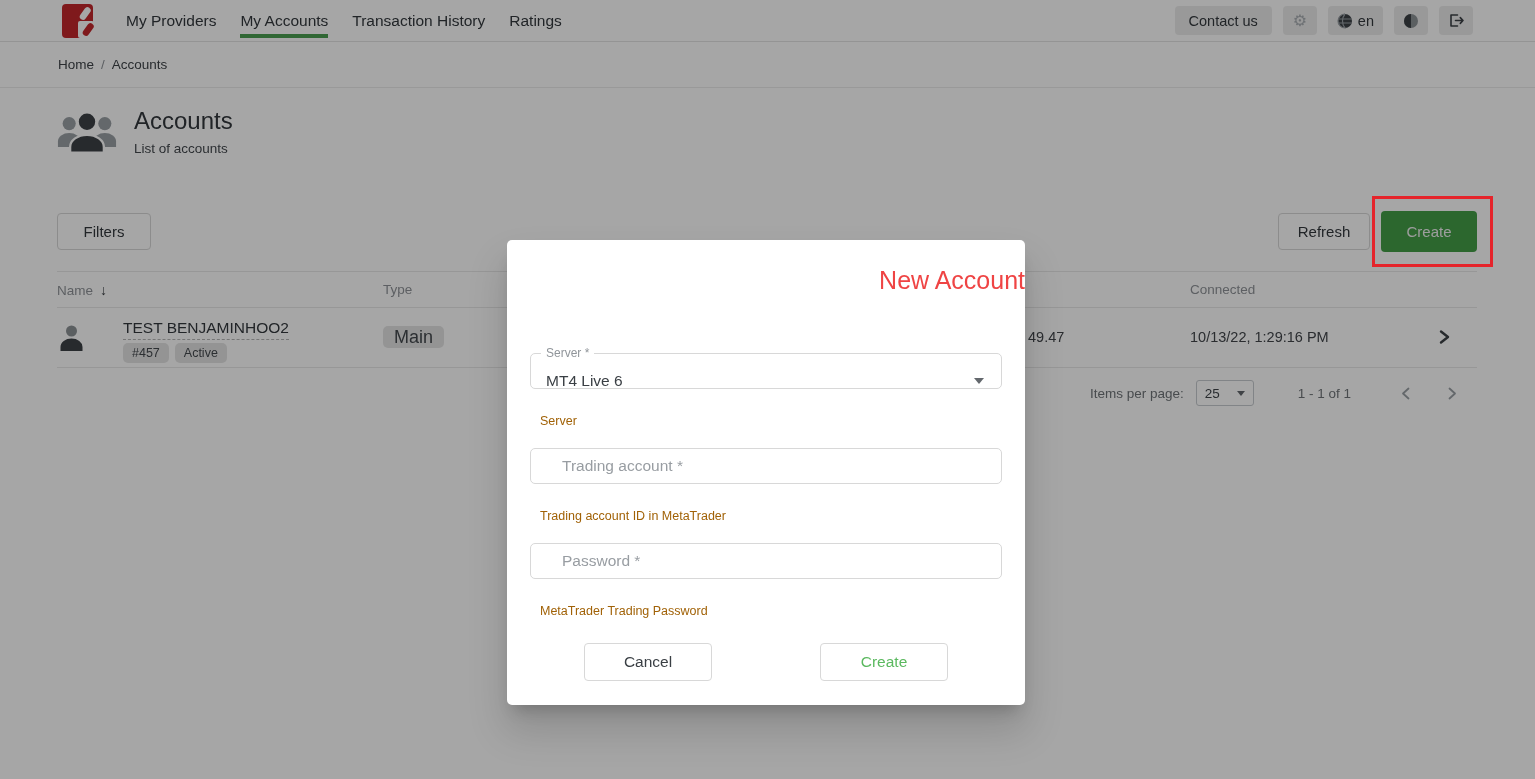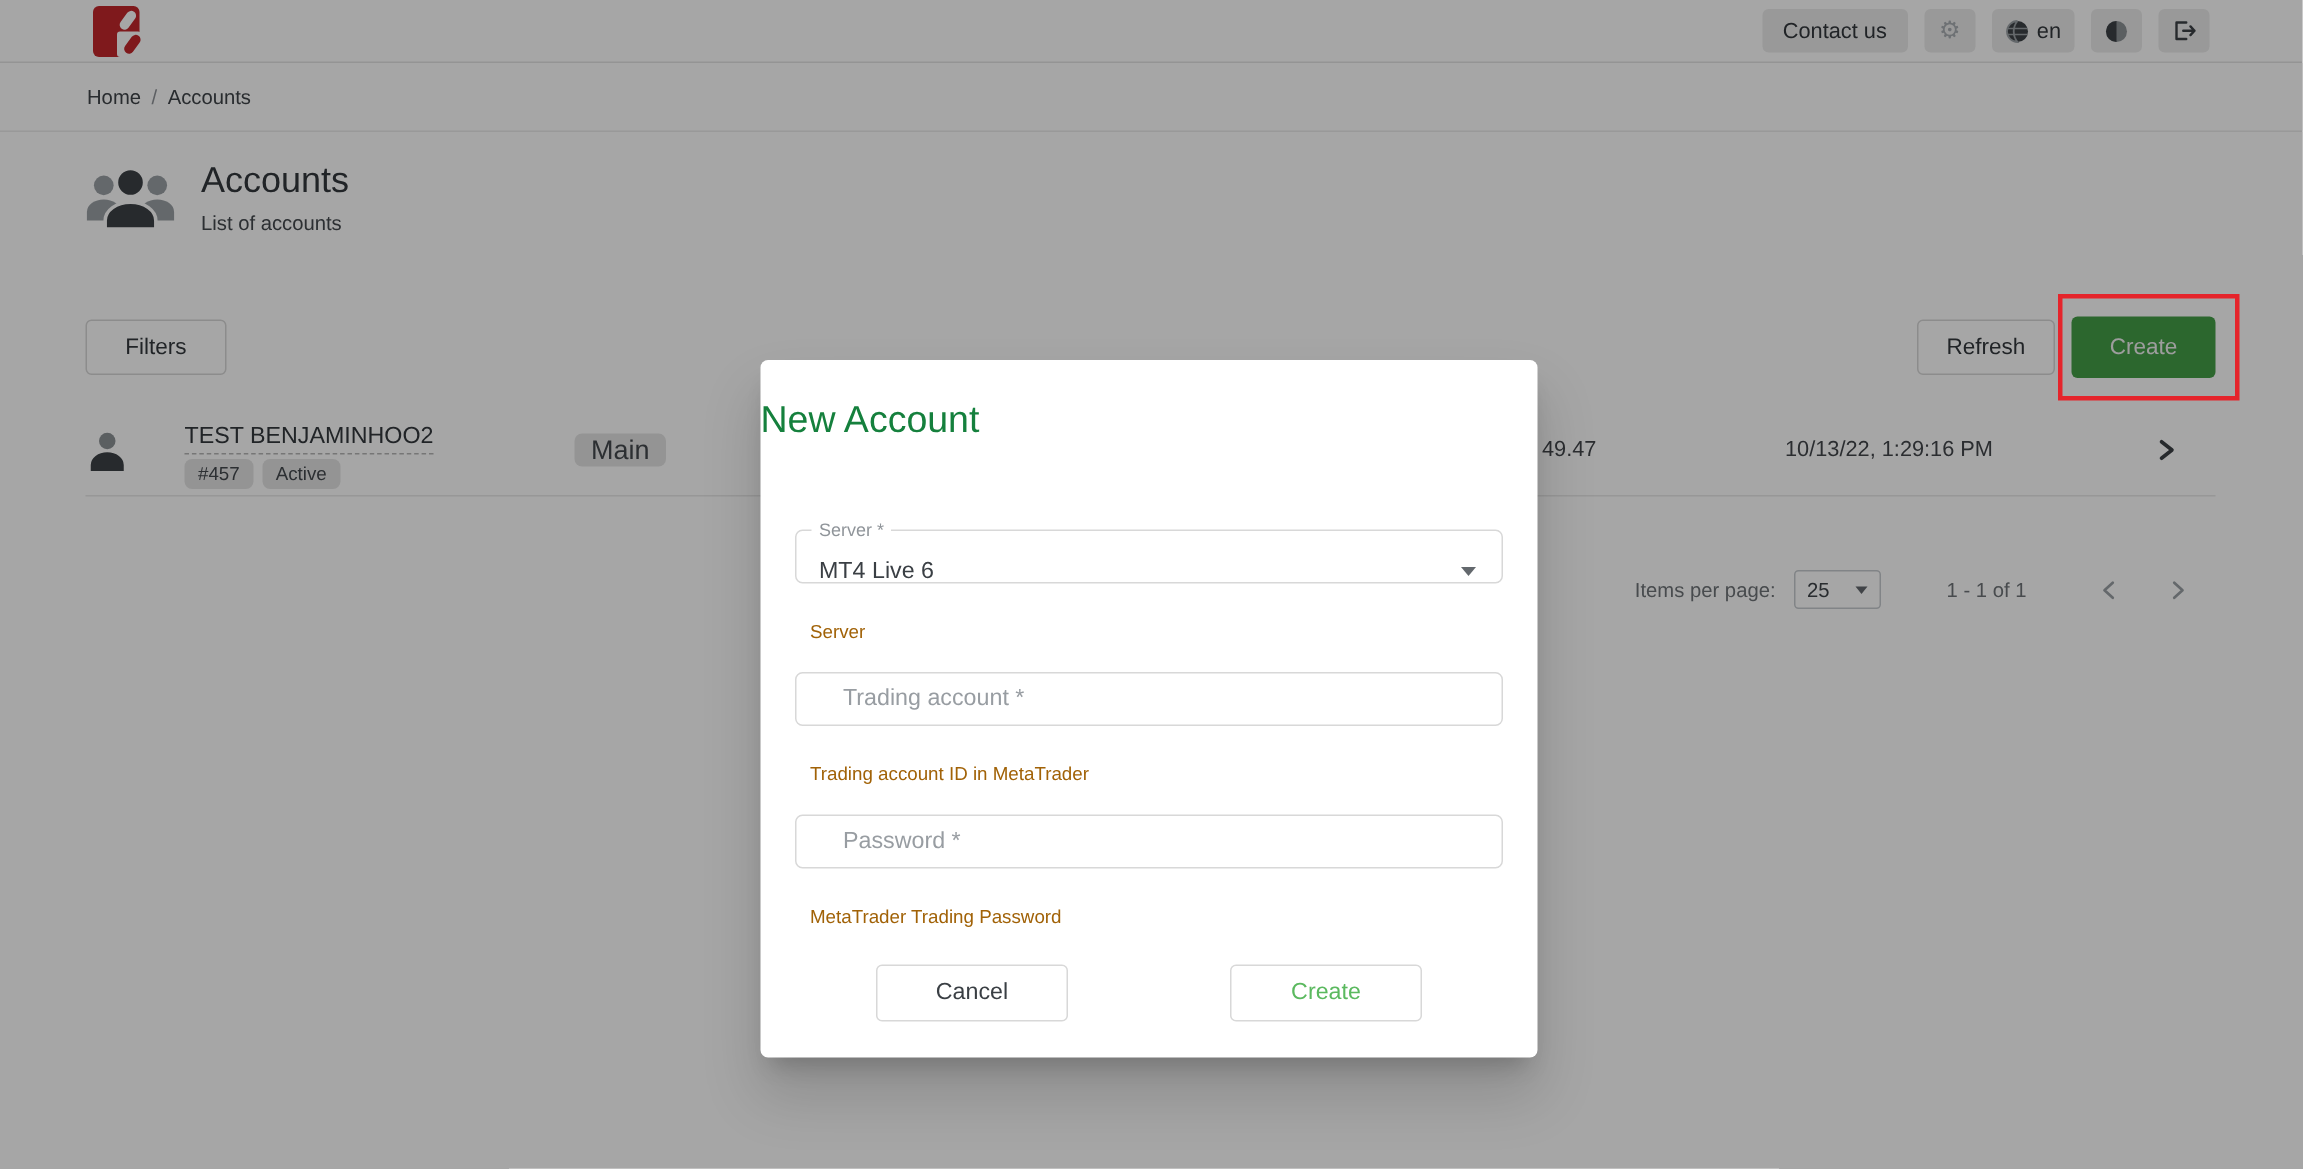--- a/index.html
+++ b/index.html
@@ -73,22 +73,22 @@
   .tri-down{ width:0; height:0; border-left:4.5px solid transparent;
     border-right:4.5px solid transparent; border-top:5px solid #63686d; }
   .range-label{ margin-left:44px; }
   .pg-chev{ margin-left:48px; cursor:pointer; display:flex; }
   .pg-chev + .pg-chev{ margin-left:32px; }
   
   .overlay{ position:absolute; inset:0; background:rgba(0,0,0,0.35); z-index:10; }
   .dialog{ position:absolute; left:507px; top:240px; width:518px; height:465px;
     background:#fff; border-radius:5px; z-index:20;
     box-shadow:0 11px 15px -7px rgba(0,0,0,.2), 0 24px 38px 3px rgba(0,0,0,.14); }
-  .dlg-title{ position:absolute; top:26px; left:0; width:100%; text-align:left;
-    font-size:25px; color:#15803d; }
+  .dlg-title{ position:absolute; top:26px; left:0; width:100%; text-align:right;
+    font-size:25px; color:#ef4444; }
   .dlg-subtitle{ position:absolute; top:66px; left:0; width:100%; text-align:center;
     font-size:13.5px; color:#7d8286; }
   .fld{ position:absolute; left:23px; width:472px; height:36px;
     border:1px solid #d8d8d8; border-radius:5px; background:#fff; }
   .fld-server{ top:113px; cursor:pointer; }
   .float-label{ position:absolute; top:-8px; left:10px; background:#fff; padding:0 5px;
     font-size:12px; color:#90959a; }
   .select-value{ position:absolute; left:15px; top:18px; font-size:15.5px; color:#3a3f44; }
   .select-arrow{ position:absolute; right:17px; top:24px; width:0; height:0;
     border-left:5.5px solid transparent; border-right:5.5px solid transparent;
@@ -106,20 +106,38 @@
 </head>
 <body>
 
 <header class="topbar">
   <svg class="logo" viewBox="0 0 40 38">
     <rect x="0" y="2" width="31" height="34" rx="4" fill="#c3272b"></rect>
     <rect x="16" y="19" width="16" height="17" rx="2" fill="#ffffff"></rect>
     <rect x="20" y="4.5" width="6.5" height="14" rx="3.2" fill="#ffffff" transform="rotate(36 23.2 11.5)"></rect>
     <rect x="23" y="20.5" width="6.5" height="14" rx="3.2" fill="#c3272b" transform="rotate(36 26.2 27.5)"></rect>
   </svg>
+  <nav class="nav">
+    <div class="nav-item">
+      <span>My Providers</span>
+
+    </div>
+    <div class="nav-item active">
+      <span>My Accounts</span>
+      <span class="nav-underline"></span>
+    </div>
+    <div class="nav-item">
+      <span>Transaction History</span>
+
+    </div>
+    <div class="nav-item">
+      <span>Ratings</span>
+
+    </div>
+  </nav>
   <div class="topbar-actions">
     <button class="tb-btn">Contact us</button>
     <button class="tb-btn tb-icon-btn">
       <span class="gear-glyph">⚙</span>
     </button>
     <button class="tb-btn tb-lang-btn">
       <svg width="16" height="16" viewBox="0 0 16 16">
         <circle cx="8" cy="8" r="7" fill="#3c4146"></circle>
         <path d="M8 1 A7 7 0 0 0 8 15 A11 11 0 0 1 8 1" fill="none" stroke="#9aa0a5" stroke-width="1.2"></path>
         <path d="M1.5 6 H14.5 M1.5 10 H14.5" stroke="#9aa0a5" stroke-width="1.1"></path>
@@ -160,20 +178,28 @@
     <div class="page-title">Accounts</div>
     <div class="page-subtitle">List of accounts</div>
   </div>
 </div>
 
 <button class="btn-outline filters-btn">Filters</button>
 <button class="btn-outline refresh-btn">Refresh</button>
 <button class="create-btn">Create</button>
 
 <div class="table">
+  <div class="thead">
+    <div class="th th-name">
+      <span>Name</span>
+      <span class="sort-arrow">↓</span>
+    </div>
+    <div class="th th-type">Type</div>
+    <div class="th th-connected">Connected</div>
+  </div>
   <div class="trow">
     <svg class="row-avatar" width="25" height="29" viewBox="0 0 25 29">
       <circle cx="12.5" cy="8" r="5.5" fill="#8d9296"></circle>
       <path d="M1.5 24 a11 8.5 0 0 1 22 0 v4 h-22 Z" fill="#3c4146"></path>
     </svg>
     <div class="row-name">TEST BENJAMINHOO2</div>
     <div class="row-badges">
       <span class="badge">#457</span>
       <span class="badge">Active</span>
     </div>

